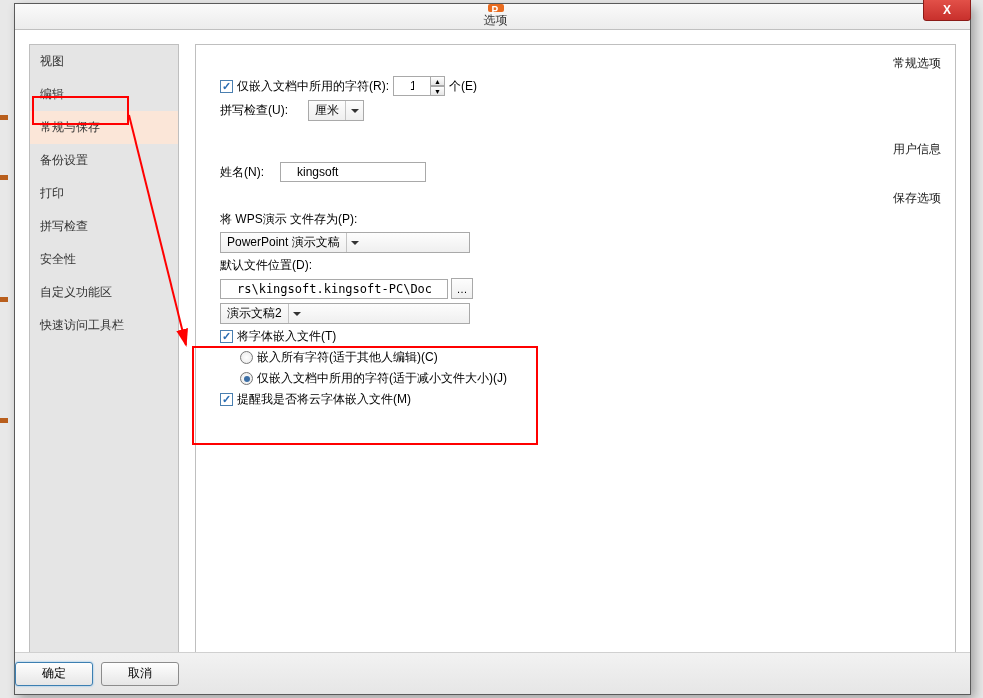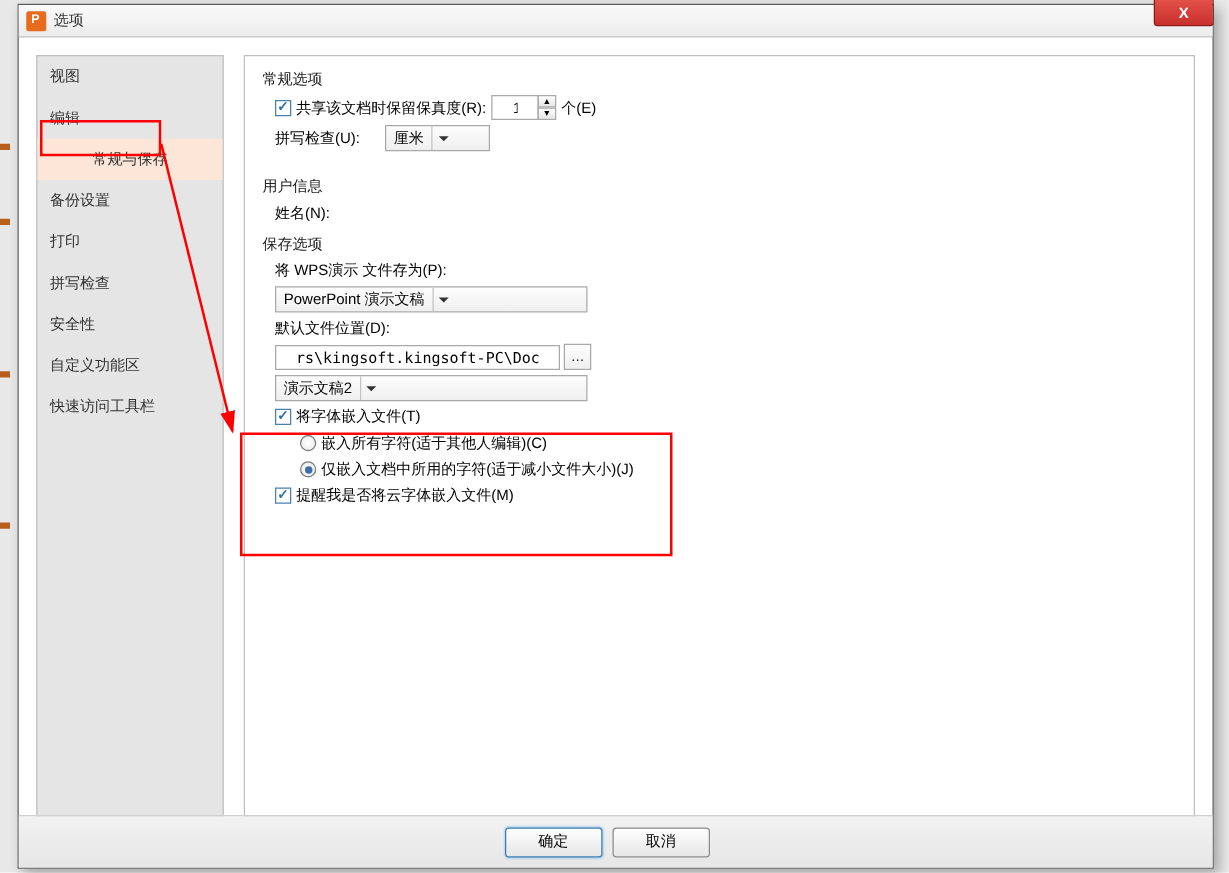--- a/index.html
+++ b/index.html
@@ -22,20 +22,21 @@
     border: 1px solid #5a5a5a;
     box-shadow: 4px 4px 10px rgba(0,0,0,0.3);
   }
   .titlebar {
     height: 26px;
     background: linear-gradient(#fafafa, #ececec);
     border-bottom: 1px solid #c0c0c0;
     display: flex;
     align-items: center;
     position: relative;
+    flex-direction: column;
   }
   .titlebar .app-icon {
     width: 16px;
     height: 16px;
     margin-left: 6px;
     background: #e96b1f;
     border-radius: 2px;
     position: relative;
   }
   .titlebar .app-icon::after {
@@ -84,36 +85,36 @@
     border: 1px solid #bfbfbf;
     background: #e5e5e5;
   }
   .sidebar-item {
     padding: 8px 10px;
     cursor: pointer;
     color: #333;
   }
   .sidebar-item.selected {
     background: #fbe6d8;
-    text-align: center;
   }
   .content {
     position: absolute;
     left: 180px;
     top: 14px;
     right: 14px;
     height: 610px;
     border: 1px solid #bfbfbf;
     background: #fff;
     padding: 10px 14px;
     overflow: hidden;
   }
   .section-title {
     color: #222;
     margin-bottom: 4px;
+    text-align: right;
   }
   .row {
     display: flex;
     align-items: center;
     margin: 4px 0 4px 10px;
   }
   .row label {
     min-width: 88px;
   }
   .checkbox {
@@ -223,21 +224,21 @@
   }
   .footer {
     position: absolute;
     bottom: 0;
     left: 0;
     right: 0;
     height: 42px;
     background: linear-gradient(#f2f2f2,#e6e6e6);
     border-top: 1px solid #d0d0d0;
     display: flex;
-    justify-content: center;
+    justify-content: flex-start;
     align-items: center;
     padding-right: 14px;
     gap: 8px;
   }
   .footer button {
     width: 78px;
     height: 24px;
     border: 1px solid #8c8c8c;
     background: linear-gradient(#fefefe,#e6e6e6);
     border-radius: 3px;
@@ -293,41 +294,42 @@
       <div class="sidebar-item">安全性</div>
       <div class="sidebar-item">自定义功能区</div>
       <div class="sidebar-item">快速访问工具栏</div>
     </div>
 
     <div class="content">
 
       <div class="section-title">常规选项</div>
       <div class="row">
         <span class="checkbox checked"></span>
-        <span>共享该文档时保留保真度(R):</span>
+        <span>仅嵌入文档中所用的字符(R):</span>
         <span class="spinner" style="margin:0 4px;">
           <input type="text" value="100" style="">
           <span class="spins">
             <button>▲</button>
             <button>▼</button>
           </span>
         </span>
         <span>个(E)</span>
       </div>
       <div class="row">
         <label>拼写检查(U):</label>
-        <div class="select" style="width:84px;text-align:right;">
+        <div class="select" style="width:56px;text-align:right;">
           <span class="sel-text">厘米</span>
           <span class="sel-arrow"></span>
         </div>
       </div>
 
       <div class="section-title" style="margin-top:20px;">用户信息</div>
       <div class="row">
         <label style="min-width:60px;">姓名(N):</label>
+        <input type="text" style="width: 146px;" value="kingsoft">
       </div>
 
       <div class="section-title" style="margin-top:8px;">保存选项</div>
       <div class="row">
         <span>将 WPS演示 文件存为(P):</span>
       </div>
       <div class="row">
         <div class="select" style="width:250px;">
           <span class="sel-text">PowerPoint 演示文稿</span>
           <span class="sel-arrow"></span>

